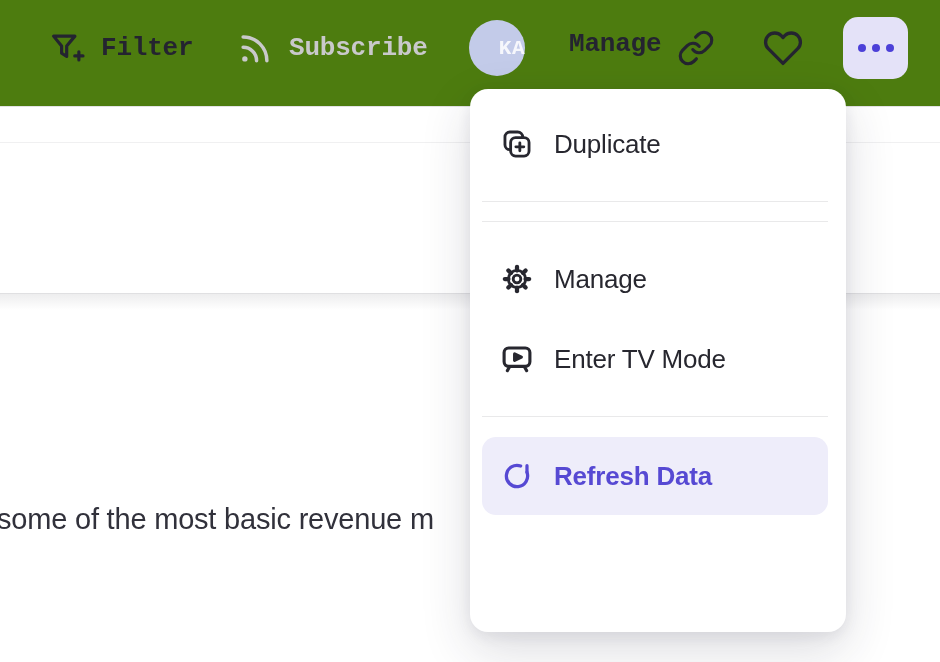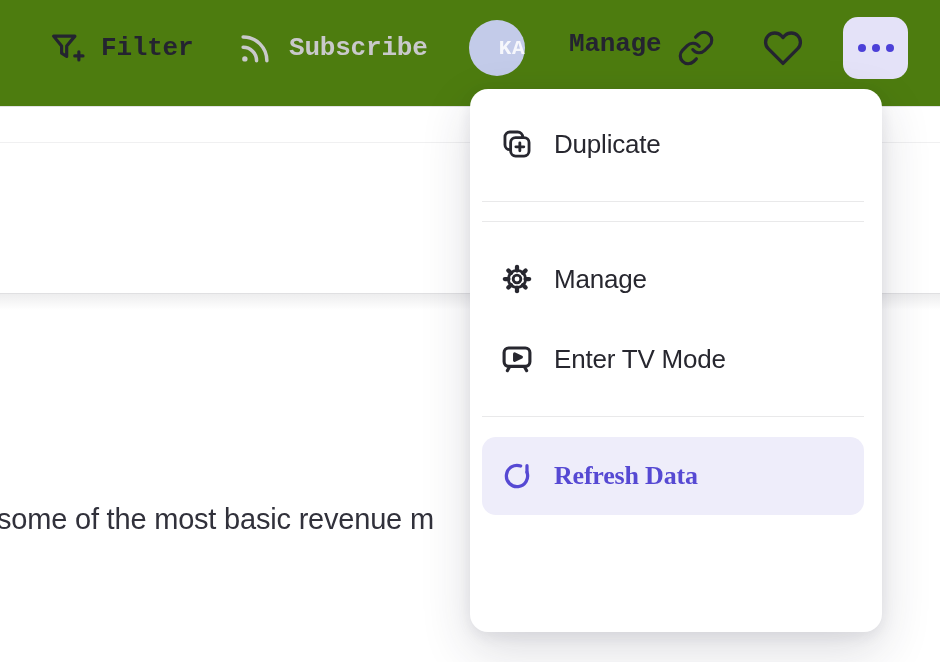--- a/index.html
+++ b/index.html
@@ -28,36 +28,36 @@
   .avatar { position:absolute; left:469px; top:20px; width:56px; height:56px;
     border-radius:50%; background:#c3cbe9; display:flex; align-items:center;
     justify-content:flex-end; color:#f6f7fc; font-size:21px; font-weight:700;
     letter-spacing:0.5px; }
   .more-btn { position:absolute; left:843px; top:17px; width:65px; height:62px;
     border-radius:15px; background:#e4e2f8; display:flex; align-items:center;
     justify-content:center; gap:6px; cursor:pointer; }
   .dot { width:8px; height:8px; border-radius:50%; background:#4c40d8; }
 
   
-  .menu { position:absolute; left:470px; top:89px; width:412px; height:543px;
+  .menu { position:absolute; left:470px; top:89px; width:376px; height:543px;
     background:#fff; border-radius:18px; z-index:10; padding-top:15px;
     box-shadow:0 18px 50px rgba(40,40,60,.16), 0 4px 14px rgba(40,40,60,.08); }
   .menu-item { height:80px; display:flex; align-items:center; gap:20px;
     padding-left:30px; color:#27272f; cursor:pointer; }
   .menu-item .mi-label { font-size:26px; font-weight:500; letter-spacing:-0.2px; }
   .menu-item.disabled { color:#c9c9cb; cursor:default; }
   .shortcut { margin-left:auto; margin-right:33px; color:#cbcbcd; font-size:25px;
     font-family:"DejaVu Sans","Liberation Sans",sans-serif; }
   .menu-divider { height:1px; background:#e9e9ea; margin-left:12px; margin-right:18px; }
   .d1 { margin-top:17px; margin-bottom:19px; }
   .d2 { margin-top:18px; margin-bottom:17px; }
   .d3 { margin-top:17px; }
   .menu-item.highlight { height:78px; margin:20px 18px 0 12px; padding-left:18px;
     background:#eeedfa; border-radius:14px; color:#5649d3; }
-  .menu-item.highlight .mi-label { font-weight:700;font-family:Liberation Serif, serif; }
+  .menu-item.highlight .mi-label { font-weight:700; }
 </style>
 </head>
 <body>
 
 <div class="stage">
 
   <div class="faint-line"></div>
   <div class="section-border"></div>
   <div class="section-shadow"></div>
   <div class="paragraph">some of the most basic revenue m</div>

